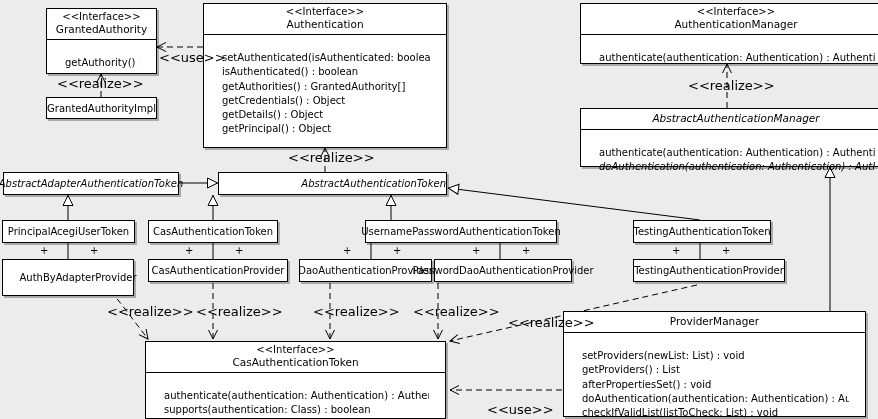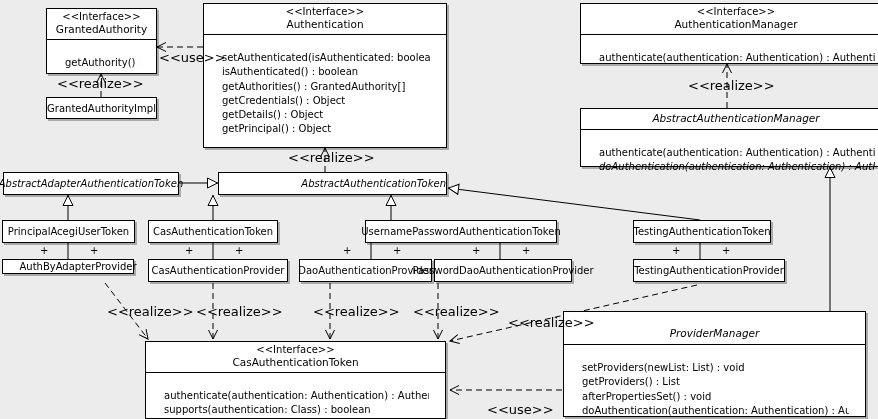--- a/index.html
+++ b/index.html
@@ -185,21 +185,21 @@
   </div>
 
   <div class="cls simple" style="left:365px;top:220px;width:192px;height:23px;">
     <div class="cname">UsernamePasswordAuthenticationToken</div>
   </div>
 
   <div class="cls simple" style="left:633px;top:220px;width:138px;height:23px;">
     <div class="cname">TestingAuthenticationToken</div>
   </div>
 
-  <div class="cls simple" style="left:2px;top:259px;width:132px;height:15px;padding-left:20px;">
+  <div class="cls simple" style="left:2px;top:259px;width:132px;height:37px;padding-left:20px;">
     <div class="cname">AuthByAdapterProvider</div>
   </div>
 
   <div class="cls simple" style="left:148px;top:259px;width:140px;height:23px;">
     <div class="cname">CasAuthenticationProvider</div>
   </div>
 
   <div class="cls simple" style="left:299px;top:259px;width:133px;height:23px;">
     <div class="cname">DaoAuthenticationProvider</div>
   </div>
@@ -217,28 +217,29 @@
       <div class="stereo">&lt;&lt;Interface&gt;&gt;</div>
       <div class="cname">CasAuthenticationToken</div>
     </div>
     <div class="sep ops">
       <div class="op">authenticate(authentication: Authentication) : Authentication</div>
       <div class="op">supports(authentication: Class) : boolean</div>
     </div>
   </div>
 
   <div class="cls" style="left:563px;top:311px;width:303px;height:106px;">
-    <div class="hdr" style="padding-top:15px;padding-bottom:4px;font-style:italic;">
+    <div class="hdr" style="padding-top:3px;padding-bottom:4px;">
       <div class="cname">ProviderManager</div>
     </div>
     <div class="sep ops">
       <div class="op">setProviders(newList: List) : void</div>
       <div class="op">getProviders() : List</div>
       <div class="op">afterPropertiesSet() : void</div>
       <div class="op">doAuthentication(authentication: Authentication) : Authentication</div>
+      <div class="op">checkIfValidList(listToCheck: List) : void</div>
     </div>
   </div>
 
   <div class="lbl" style="left:159px;top:52px;">&lt;&lt;use&gt;&gt;</div>
 
   <div class="lbl" style="left:57px;top:78px;">&lt;&lt;realize&gt;&gt;</div>
 
   <div class="lbl" style="left:288px;top:152px;">&lt;&lt;realize&gt;&gt;</div>
 
   <div class="lbl" style="left:688px;top:80px;">&lt;&lt;realize&gt;&gt;</div>

